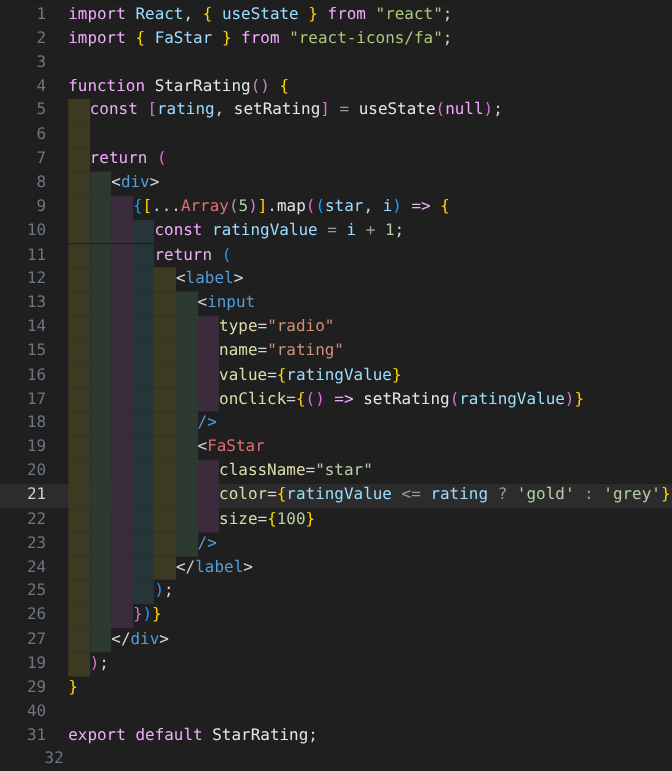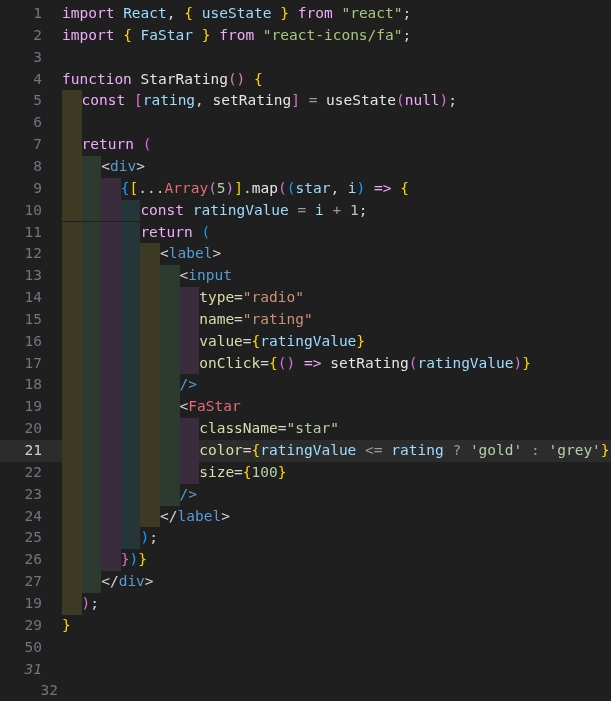--- a/index.html
+++ b/index.html
@@ -78,17 +78,17 @@
       <div class="row" style="position: absolute; left: 0px; right: 0px; top: 418.15px;"><div class="gb c0" style="left: 62px; width: 19.6px; position: absolute; top: 0px; height: 100%;"></div><div class="gb c1" style="left: 81.6px; width: 19.6px; position: absolute; top: 0px; height: 100%;"></div><div class="gb c2" style="left: 101.2px; width: 19.6px; position: absolute; top: 0px; height: 100%;"></div><div class="gb c3" style="left: 120.8px; width: 19.6px; position: absolute; top: 0px; height: 100%;"></div><div class="gb c0" style="left: 140.4px; width: 19.6px; position: absolute; top: 0px; height: 100%;"></div><div class="gb c1" style="left: 160px; width: 19.6px; position: absolute; top: 0px; height: 100%;"></div><div class="gb c2" style="left: 179.6px; width: 19.6px; position: absolute; top: 0px; height: 100%;"></div><div class="gut">20</div><div class="code" style="left: 199.2px;"><span class="fn">className</span><span class="punc">=</span><span class="str">"star"</span></div></div>
       <div class="row cur" style="position: absolute; left: 0px; right: 0px; top: 440px;"><div class="gb c0" style="left: 62px; width: 19.6px; position: absolute; top: 0px; height: 100%;"></div><div class="gb c1" style="left: 81.6px; width: 19.6px; position: absolute; top: 0px; height: 100%;"></div><div class="gb c2" style="left: 101.2px; width: 19.6px; position: absolute; top: 0px; height: 100%;"></div><div class="gb c3" style="left: 120.8px; width: 19.6px; position: absolute; top: 0px; height: 100%;"></div><div class="gb c0" style="left: 140.4px; width: 19.6px; position: absolute; top: 0px; height: 100%;"></div><div class="gb c1" style="left: 160px; width: 19.6px; position: absolute; top: 0px; height: 100%;"></div><div class="gb c2" style="left: 179.6px; width: 19.6px; position: absolute; top: 0px; height: 100%;"></div><div class="gut">21</div><div class="code" style="left: 199.2px;"><span class="fn">color</span><span class="punc">=</span><span class="by">{</span><span class="id">ratingValue</span><span class="punc"> </span><span class="op">&lt;=</span><span class="punc"> </span><span class="id">rating</span><span class="punc"> </span><span class="op">?</span><span class="punc"> </span><span class="str">'gold'</span><span class="punc"> </span><span class="op">:</span><span class="punc"> </span><span class="str">'grey'</span><span class="by">}</span></div></div>
       <div class="row" style="position: absolute; left: 0px; right: 0px; top: 461.85px;"><div class="gb c0" style="left: 62px; width: 19.6px; position: absolute; top: 0px; height: 100%;"></div><div class="gb c1" style="left: 81.6px; width: 19.6px; position: absolute; top: 0px; height: 100%;"></div><div class="gb c2" style="left: 101.2px; width: 19.6px; position: absolute; top: 0px; height: 100%;"></div><div class="gb c3" style="left: 120.8px; width: 19.6px; position: absolute; top: 0px; height: 100%;"></div><div class="gb c0" style="left: 140.4px; width: 19.6px; position: absolute; top: 0px; height: 100%;"></div><div class="gb c1" style="left: 160px; width: 19.6px; position: absolute; top: 0px; height: 100%;"></div><div class="gb c2" style="left: 179.6px; width: 19.6px; position: absolute; top: 0px; height: 100%;"></div><div class="gut">22</div><div class="code" style="left: 199.2px;"><span class="fn">size</span><span class="punc">=</span><span class="by">{</span><span class="num">100</span><span class="by">}</span></div></div>
       <div class="row" style="position: absolute; left: 0px; right: 0px; top: 483.7px;"><div class="gb c0" style="left: 62px; width: 19.6px; position: absolute; top: 0px; height: 100%;"></div><div class="gb c1" style="left: 81.6px; width: 19.6px; position: absolute; top: 0px; height: 100%;"></div><div class="gb c2" style="left: 101.2px; width: 19.6px; position: absolute; top: 0px; height: 100%;"></div><div class="gb c3" style="left: 120.8px; width: 19.6px; position: absolute; top: 0px; height: 100%;"></div><div class="gb c0" style="left: 140.4px; width: 19.6px; position: absolute; top: 0px; height: 100%;"></div><div class="gb c1" style="left: 160px; width: 19.6px; position: absolute; top: 0px; height: 100%;"></div><div class="gut">23</div><div class="code" style="left: 179.6px;"><span class="tag">/&gt;</span></div></div>
       <div class="row" style="position: absolute; left: 0px; right: 0px; top: 505.55px;"><div class="gb c0" style="left: 62px; width: 19.6px; position: absolute; top: 0px; height: 100%;"></div><div class="gb c1" style="left: 81.6px; width: 19.6px; position: absolute; top: 0px; height: 100%;"></div><div class="gb c2" style="left: 101.2px; width: 19.6px; position: absolute; top: 0px; height: 100%;"></div><div class="gb c3" style="left: 120.8px; width: 19.6px; position: absolute; top: 0px; height: 100%;"></div><div class="gb c0" style="left: 140.4px; width: 19.6px; position: absolute; top: 0px; height: 100%;"></div><div class="gut">24</div><div class="code" style="left: 160px;"><span class="punc">&lt;/</span><span class="tag">label</span><span class="punc">&gt;</span></div></div>
       <div class="row" style="position: absolute; left: 0px; right: 0px; top: 527.4px;"><div class="gb c0" style="left: 62px; width: 19.6px; position: absolute; top: 0px; height: 100%;"></div><div class="gb c1" style="left: 81.6px; width: 19.6px; position: absolute; top: 0px; height: 100%;"></div><div class="gb c2" style="left: 101.2px; width: 19.6px; position: absolute; top: 0px; height: 100%;"></div><div class="gb c3" style="left: 120.8px; width: 19.6px; position: absolute; top: 0px; height: 100%;"></div><div class="gut">25</div><div class="code" style="left: 140.4px;"><span class="bb">)</span><span class="punc">;</span></div></div>
       <div class="row" style="position: absolute; left: 0px; right: 0px; top: 549.25px;"><div class="gb c0" style="left: 62px; width: 19.6px; position: absolute; top: 0px; height: 100%;"></div><div class="gb c1" style="left: 81.6px; width: 19.6px; position: absolute; top: 0px; height: 100%;"></div><div class="gb c2" style="left: 101.2px; width: 19.6px; position: absolute; top: 0px; height: 100%;"></div><div class="gut">26</div><div class="code" style="left: 120.8px;"><span class="bp">}</span><span class="bb">)</span><span class="by">}</span></div></div>
       <div class="row" style="position: absolute; left: 0px; right: 0px; top: 571.1px;"><div class="gb c0" style="left: 62px; width: 19.6px; position: absolute; top: 0px; height: 100%;"></div><div class="gb c1" style="left: 81.6px; width: 19.6px; position: absolute; top: 0px; height: 100%;"></div><div class="gut">27</div><div class="code" style="left: 101.2px;"><span class="punc">&lt;/</span><span class="tag">div</span><span class="punc">&gt;</span></div></div>
       <div class="row" style="position: absolute; left: 0px; right: 0px; top: 592.95px;"><div class="gb c0" style="left: 62px; width: 19.6px; position: absolute; top: 0px; height: 100%;"></div><div class="gut">19</div><div class="code" style="left: 81.6px;"><span class="bp">)</span><span class="punc">;</span></div></div>
       <div class="row" style="position: absolute; left: 0px; right: 0px; top: 614.8px;"><div class="gut">29</div><div class="code" style="left: 62px;"><span class="by">}</span></div></div>
-      <div class="row" style="position: absolute; left: 0px; right: 0px; top: 636.65px;"><div class="gut">50</div><div class="code" style="left: 62px;"></div></div>
-      <div class="row" style="position: absolute; left: 0px; right: 0px; top: 658.5px; font-style: italic;"><div class="gut">31</div></div>
+      <div class="row" style="position: absolute; left: 0px; right: 0px; top: 636.65px;"><div class="gut">40</div><div class="code" style="left: 62px;"></div></div>
+      <div class="row" style="position: absolute; left: 0px; right: 0px; top: 658.5px;"><div class="gut">31</div><div class="code" style="left: 62px;"><span class="kw">export</span><span class="punc"> </span><span class="kw">default</span><span class="punc"> </span><span class="func">StarRating</span><span class="punc">;</span></div></div>
       <div class="row" style="position: absolute; left: 16px; right: 0px; top: 680.35px;"><div class="gut">32</div><div class="code" style="left: 62px;"></div></div>
     </div>
 </div>
 
 </body></html>

